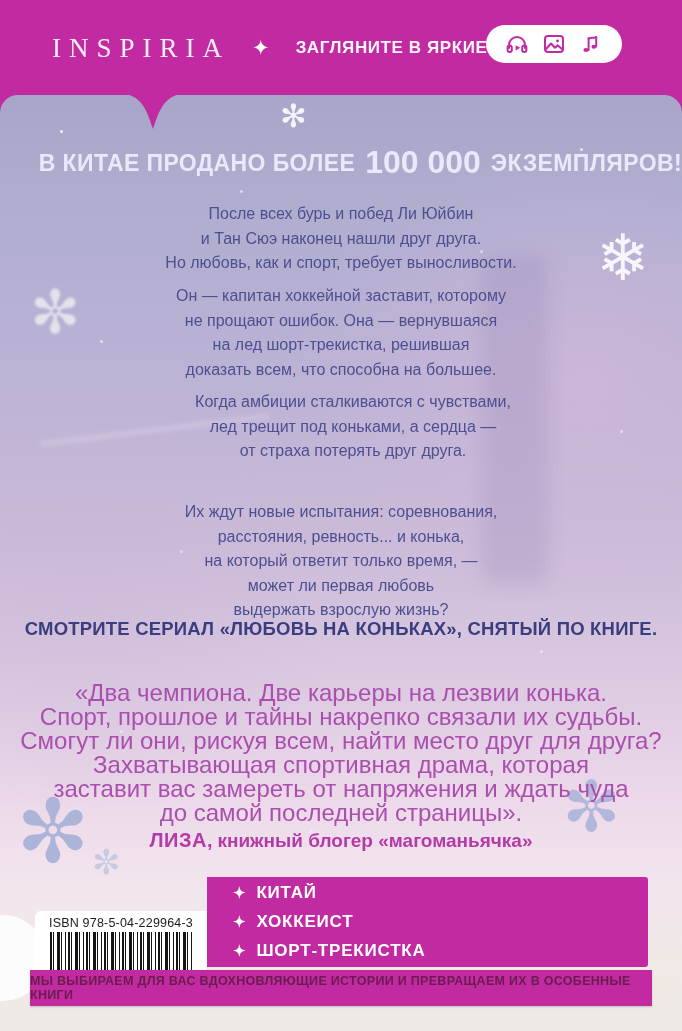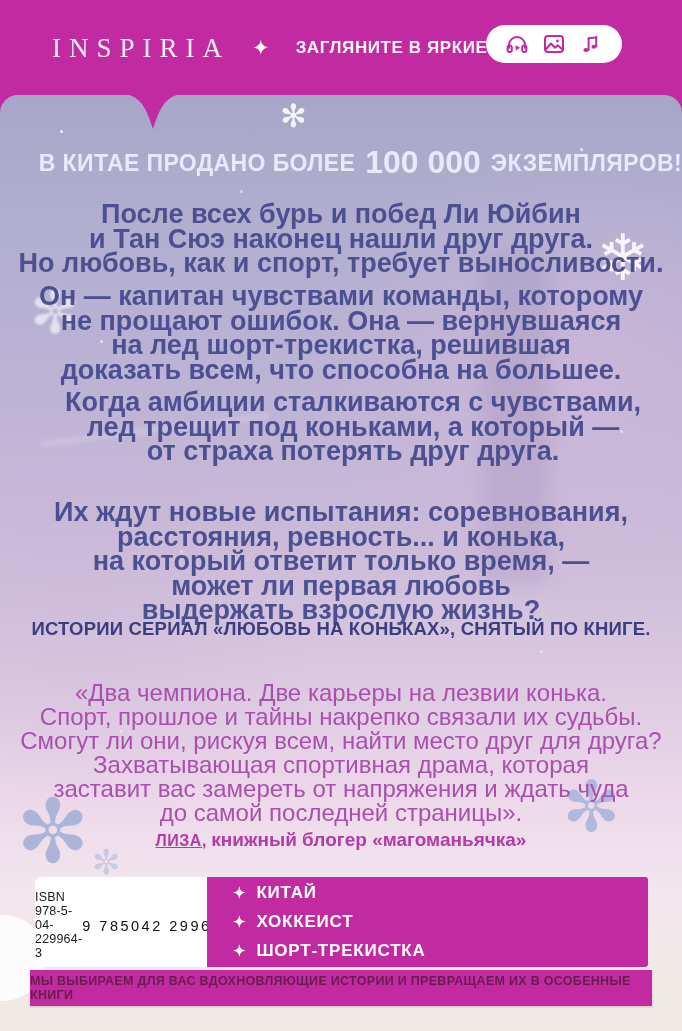--- a/index.html
+++ b/index.html
@@ -77,35 +77,35 @@
       540px 660px 0 rgba(255,255,255,.5), 250px 700px 0 rgba(255,255,255,.4);
   }
   .blob{
     position:absolute;left:-40px;top:915px;width:86px;height:86px;border-radius:50%;
     background:#fdfdfd;opacity:.95;z-index:3;
   }
   
   .tblock{position:absolute;left:0;width:682px;text-align:center;z-index:6;}
   .headline{top:144px;color:var(--headline-light);font-weight:700;font-size:23px;letter-spacing:.4px;text-align:right;}
   .headline .num{font-size:32px;letter-spacing:0;vertical-align:-2px;padding:0 3px;}
-  .para{color:var(--ink-indigo);font-weight:700;font-size:27px;line-height:24.5px;}
+  .para{color:var(--ink-indigo);font-weight:400;font-size:16px;line-height:24.5px;}
   .p1{top:202px;} .p2{top:284px;} .p3{top:390px;padding-left:24px;} .p4{top:472px;margin-top:28px;}
   .serial{top:618px;color:var(--ink-indigo-dark);font-weight:700;font-size:18.5px;letter-spacing:.2px;}
   .quote{top:681px;color:var(--quote-purple);font-weight:400;font-size:24px;line-height:24px;}
   .attribution{top:829px;color:var(--attr-magenta);font-weight:700;}
-  .attribution .attr-name{font-size:16px;letter-spacing:.5px;text-decoration:underline;}
+  .attribution .attr-name{font-size:20px;letter-spacing:.5px;}
   .attribution .attr-rest{font-size:19px;text-align:center;}
   
   .bottomstrip{
     position:absolute;left:35px;top:877px;width:613px;height:90px;
     display:flex;z-index:6;
   }
   .isbn-card{
     width:172px;height:90px;background:#fff;border-radius:6px 0 0 6px;
-    display:flex;flex-direction:row;align-items:center;padding-top:5px;
+    display:flex;flex-direction:column;align-items:center;padding-top:5px;margin-top:34px;
   }
   .isbn-label{font-size:12.5px;color:#1a1a1a;letter-spacing:.2px;}
   .bars{
     width:142px;height:44px;margin-top:2px;
     background:repeating-linear-gradient(90deg,
       #141414 0 2px,#fff 2px 3px,#141414 3px 4px,#fff 4px 7px,
       #141414 7px 10px,#fff 10px 11px,#141414 11px 12px,#fff 12px 15px,
       #141414 15px 16px,#fff 16px 18px);
   }
   .isbn-digits{font-size:14.5px;color:#111;letter-spacing:2.5px;margin-top:2px;white-space:nowrap;}
@@ -183,41 +183,41 @@
     <span>ЭКЗЕМПЛЯРОВ!</span>
   </div>
 
   <div class="tblock para p1">
     <div>После всех бурь и побед Ли Юйбин</div>
     <div>и Тан Сюэ наконец нашли друг друга.</div>
     <div>Но любовь, как и спорт, требует выносливости.</div>
   </div>
 
   <div class="tblock para p2">
-    <div>Он — капитан чувствами команды, которому</div>
+    <div>Он — капитан хоккейной заставит, которому</div>
     <div>не прощают ошибок. Она — вернувшаяся</div>
     <div>на лед шорт-трекистка, решившая</div>
     <div>доказать всем, что способна на большее.</div>
   </div>
 
   <div class="tblock para p3">
     <div>Когда амбиции сталкиваются с чувствами,</div>
-    <div>лед трещит под коньками, а который —</div>
+    <div>лед трещит под коньками, а сердца —</div>
     <div>от страха потерять друг друга.</div>
   </div>
 
   <div class="tblock para p4">
     <div>Их ждут новые испытания: соревнования,</div>
     <div>расстояния, ревность... и конька,</div>
     <div>на который ответит только время, —</div>
     <div>может ли первая любовь</div>
     <div>выдержать взрослую жизнь?</div>
   </div>
 
-  <div class="tblock serial">ИСТОРИИ СЕРИАЛ «ЛЮБОВЬ НА КОНЬКАХ», СНЯТЫЙ ПО КНИГЕ.</div>
+  <div class="tblock serial">СМОТРИТЕ СЕРИАЛ «ЛЮБОВЬ НА КОНЬКАХ», СНЯТЫЙ ПО КНИГЕ.</div>
 
   <div class="tblock quote">
     <div>«Два чемпиона. Две карьеры на лезвии конька.</div>
     <div>Спорт, прошлое и тайны накрепко связали их судьбы.</div>
     <div>Смогут ли они, рискуя всем, найти место друг для друга?</div>
     <div>Захватывающая спортивная драма, которая</div>
     <div>заставит вас замереть от напряжения и ждать чуда</div>
     <div>до самой последней страницы».</div>
   </div>
 

